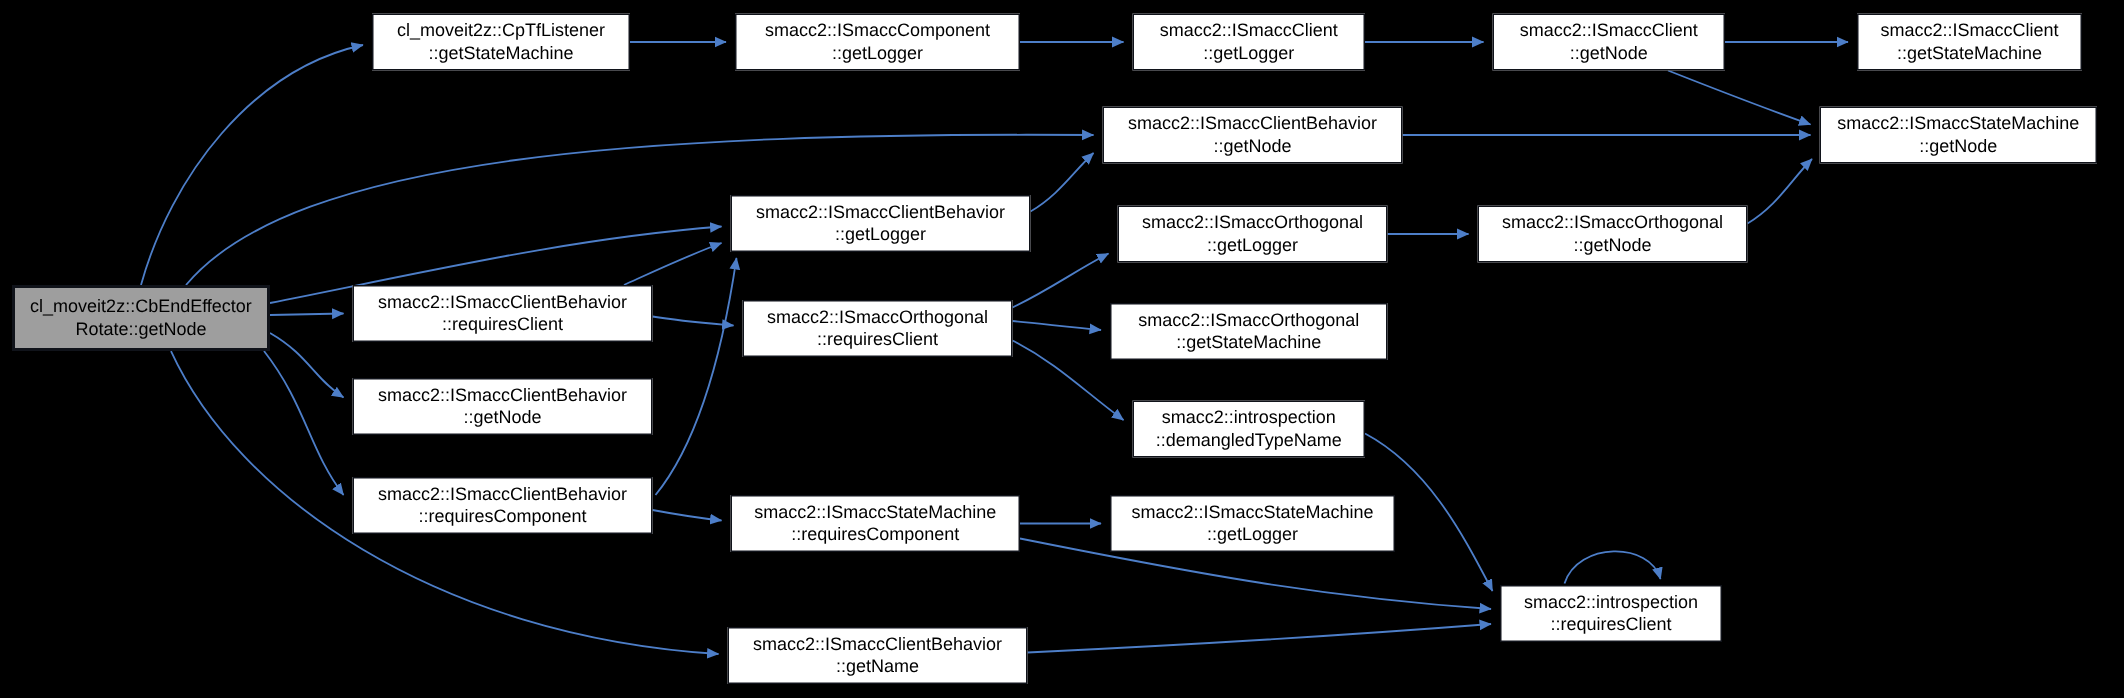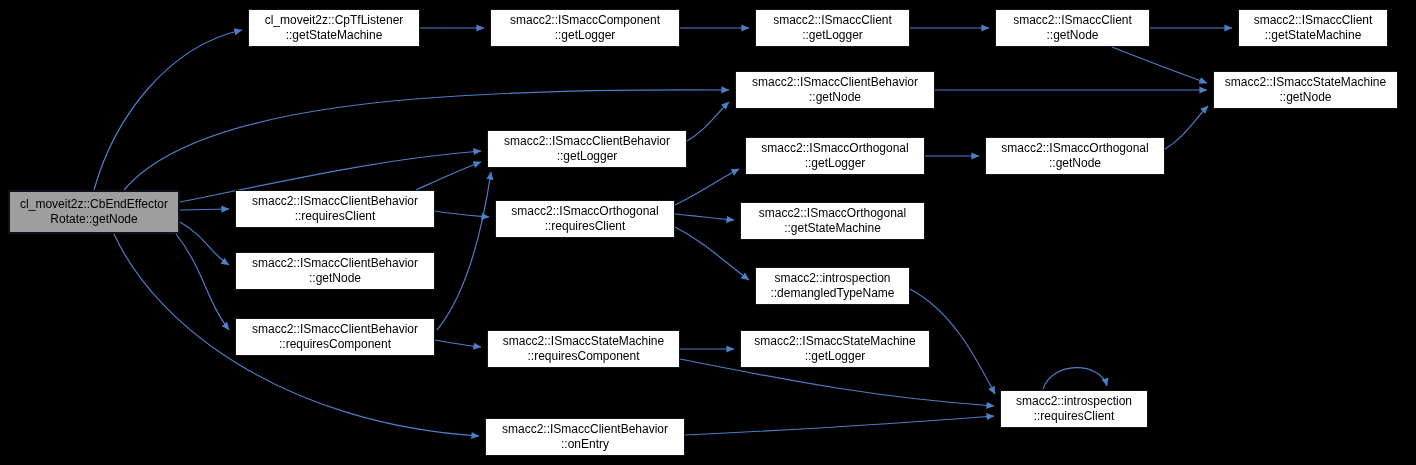--- a/index.html
+++ b/index.html
@@ -157,16 +157,16 @@
     <span>::getLogger</span>
   </div>
 
   <div class="node" style="left:1000px;top:390px;width:148px;height:38px">
     <span>smacc2::introspection</span>
     <span>::requiresClient</span>
   </div>
 
   <div class="node" style="left:485px;top:418px;width:200px;height:38px">
     <span>smacc2::ISmaccClientBehavior</span>
-    <span>::onEntry</span>
+    <span>::getName</span>
   </div>
 
 </div>
 
 </body></html>

